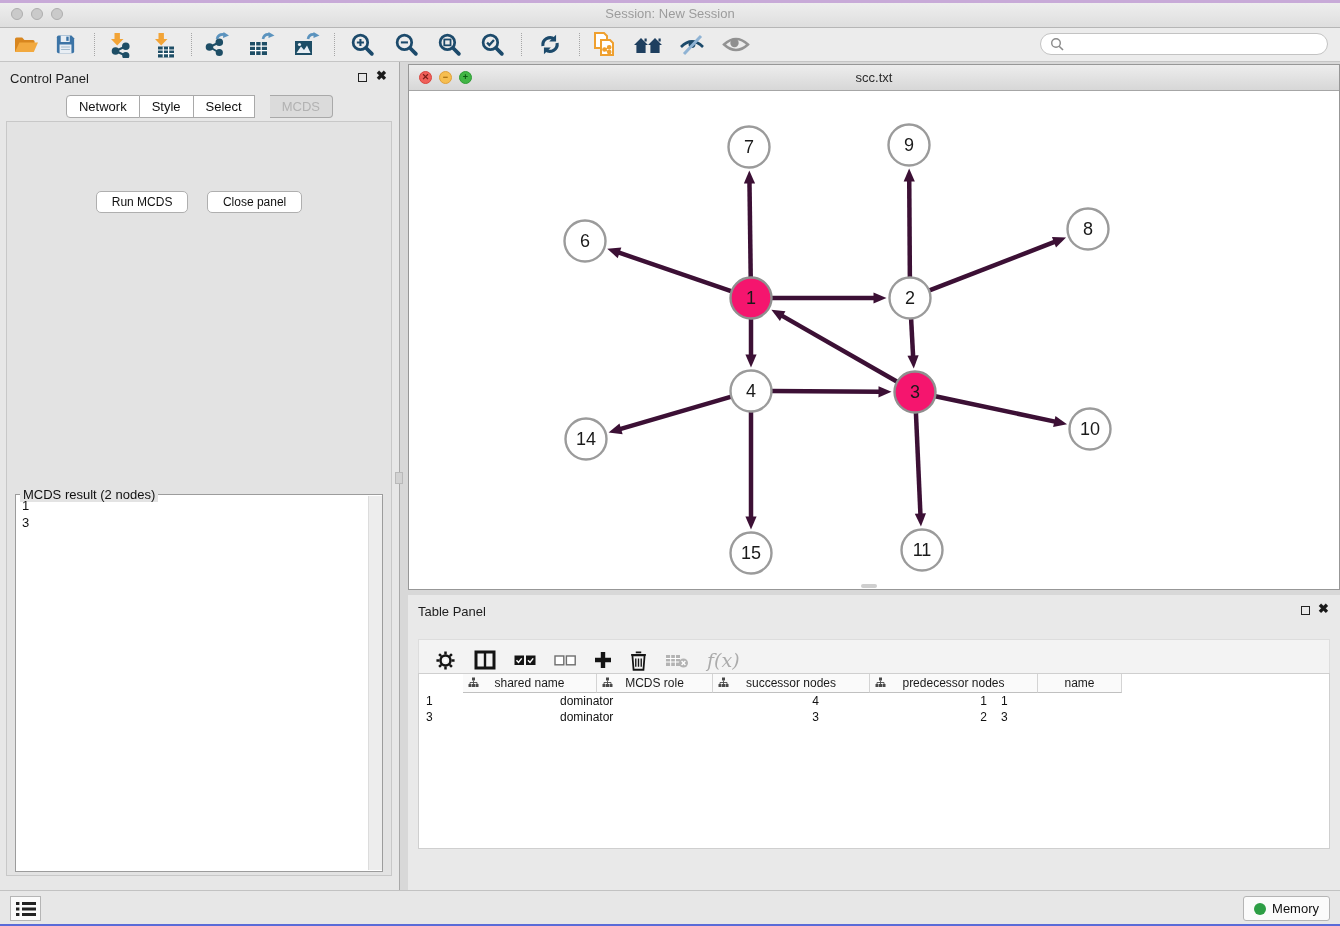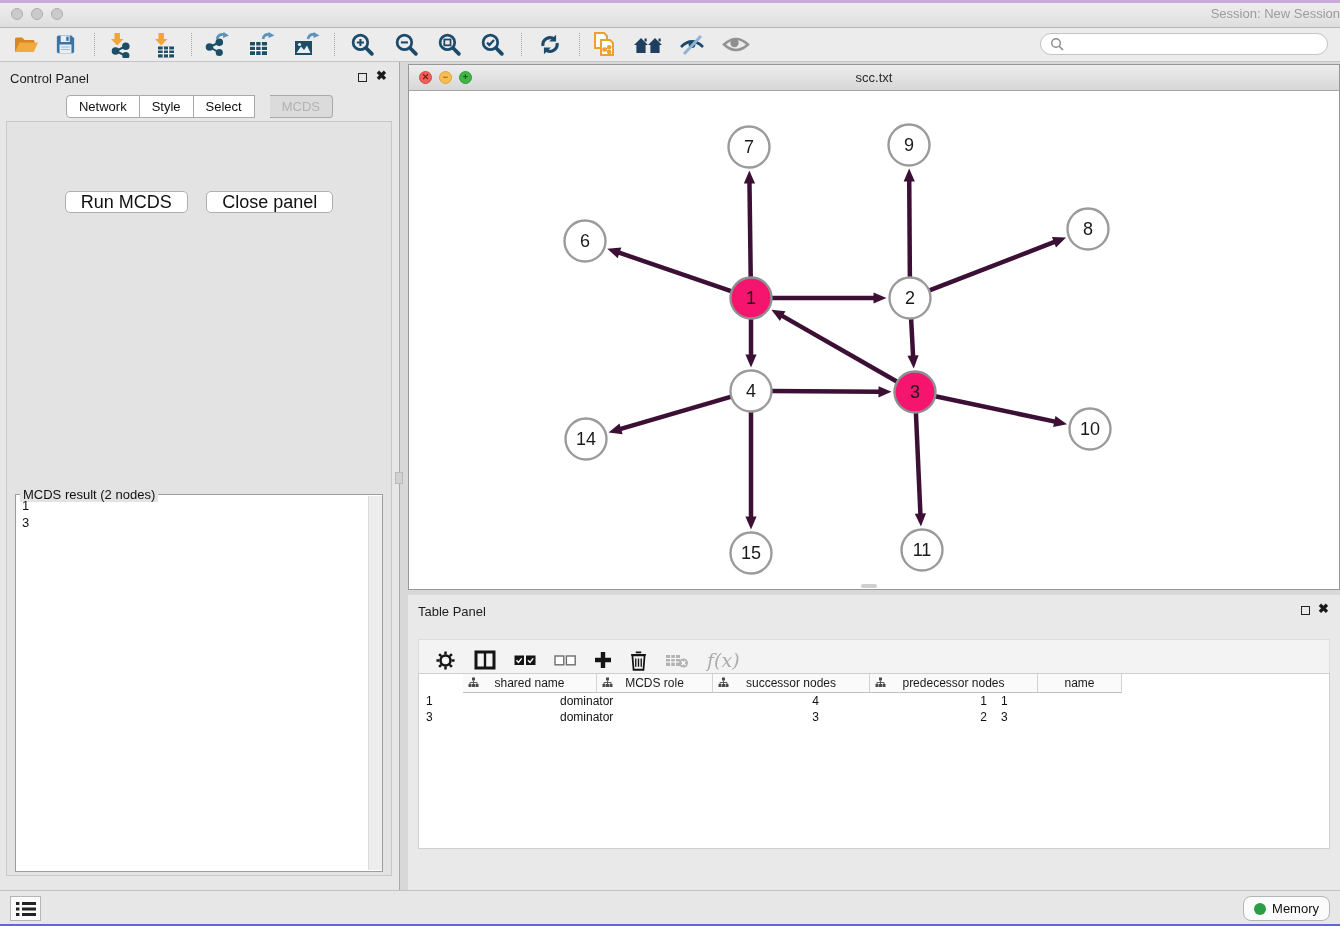--- a/index.html
+++ b/index.html
@@ -3,21 +3,21 @@
 <meta charset="utf-8">
 <style>
   html,body{margin:0;padding:0;}
   .screen{position:relative;width:1340px;height:926px;background:#D8D8D8;font-family:"Liberation Sans",sans-serif;overflow:hidden;}
   .top-edge{position:absolute;left:0;top:0;right:0;height:3px;background:#C8AAD8;z-index:9;}
   .bottom-edge{position:absolute;left:0;bottom:0;right:0;height:2px;background:#5A6BD8;z-index:9;}
 
   
   .titlebar{position:absolute;left:0;top:0;right:0;height:28px;background:linear-gradient(#F0F0F0,#DEDEDE);border-bottom:1px solid #B6B6B6;box-sizing:border-box;}
   .tl{position:absolute;top:8px;width:12px;height:12px;border-radius:50%;background:#CACACA;border:1px solid #AEAEAE;box-sizing:border-box;}
-  .app-title{line-height:28px;text-align:right;color:#9C9C9C;font-size:13px;}
+  .app-title{line-height:28px;text-align:center;color:#9C9C9C;font-size:13px;}
 
   
   .toolbar{position:absolute;left:0;top:28px;right:0;height:34px;background:#ECECEC;border-bottom:1px solid #C5C5C5;box-sizing:border-box;}
   .tbtn{position:absolute;top:3px;width:32px;height:27px;display:flex;align-items:center;justify-content:center;cursor:default;}
   .tsep{position:absolute;top:5px;height:23px;width:0;border-left:1px dotted #A6A6A6;}
   .search{position:absolute;right:12px;top:5px;width:288px;height:22px;background:#FFF;border:1px solid #C3C3C3;border-radius:12px;display:flex;align-items:center;padding:0 9px;box-sizing:border-box;}
   .search input{border:none;outline:none;flex:1;font-size:12px;background:transparent;font-family:"Liberation Sans",sans-serif;}
 
   
   .control-panel{position:absolute;left:0;top:62px;width:400px;height:828px;background:#E7E7E7;border-right:1px solid #A9A9A9;box-sizing:border-box;}
@@ -28,21 +28,21 @@
   .tab{display:inline-block;height:21px;line-height:21px;padding:0 12px;background:#FFF;border:1px solid #A9A9A9;border-left:none;font-size:13px;color:#111;vertical-align:top;}
   .tab:first-child{border-left:1px solid #A9A9A9;border-radius:4px 0 0 4px;}
   .tab:last-child{border-radius:0 4px 4px 0;margin-left:15px;}
   .tab.active{background:#DBDBDB;color:#B2B2B2;}
   .cp-tabs{position:absolute;top:33px;left:0;width:100%;text-align:center;}
   .cp-body{position:absolute;left:6px;right:7px;top:59px;bottom:14px;background:#E3E3E3;border:1px solid #C8C8C8;box-sizing:border-box;}
   .opt-label{position:absolute;top:14px;width:100%;text-align:center;font-size:13px;color:#111;}
   .cselect{position:absolute;left:38px;right:40px;top:36px;height:23px;background:#FFF;border:1px solid #ABABAB;border-radius:4px;font-size:13px;line-height:21px;padding-left:10px;box-sizing:border-box;}
   .cselect .stepper{position:absolute;right:7px;top:4px;}
   .btn-row{position:absolute;top:69px;width:100%;text-align:center;}
-  .btn{display:inline-block;height:22px;line-height:20px;padding:0 15px;margin:0 7px;background:#FFF;border:1px solid #AFAFAF;border-radius:5px;font-size:18px;color:#111;box-sizing:border-box;}
+  .btn{display:inline-block;height:22px;line-height:20px;padding:0 15px;margin:0 7px;background:#FFF;border:1px solid #AFAFAF;border-radius:5px;font-size:12px;color:#111;box-sizing:border-box;}
   .mcds-fieldset{position:absolute;left:8px;right:8px;top:372px;height:378px;border:1px solid #9C9C9C;background:#FFF;box-sizing:border-box;}
   .mcds-legend{position:absolute;top:-8px;left:4px;background:#E3E3E3;padding:0 3px;font-size:13px;color:#111;}
   .mcds-list{position:absolute;left:0;top:2px;right:14px;bottom:0;font-size:13px;color:#111;overflow:hidden;}
   .mcds-list div{padding:1px 6px;line-height:15px;}
   .mcds-scroll{position:absolute;top:1px;bottom:1px;right:0;width:13px;background:#EDEDED;border-left:1px solid #DCDCDC;}
   .split-handle{position:absolute;left:395px;top:472px;width:8px;height:12px;background:#D2D2D2;border:1px solid #B9B9B9;box-sizing:border-box;}
 
   
   .network-window{position:absolute;left:408px;top:64px;width:932px;height:526px;background:#FFF;border:1px solid #979797;box-sizing:border-box;}
   .nw-titlebar{position:relative;height:26px;background:linear-gradient(#EDEDED,#D7D7D7);border-bottom:1px solid #A6A6A6;box-sizing:border-box;}
@@ -64,21 +64,21 @@
   .t-hcell{position:relative;box-sizing:border-box;border-right:1px solid #D4D4D4;border-bottom:1px solid #C0C0C0;background:#FAFAFA;font-size:12px;color:#1A1A1A;display:flex;align-items:center;justify-content:center;flex:0 0 auto;}
   .t-hcell .hicon{position:absolute;left:5px;top:3px;}
   .t-hfill{flex:1;background:#FFF;}
   .t-row{display:flex;height:16px;font-size:12px;color:#111;align-items:center;}
   .t-cell{box-sizing:border-box;padding:0 7px;flex:0 0 auto;overflow:hidden;white-space:nowrap;}
   .tp-tabs{position:absolute;left:0;right:0;top:268px;text-align:center;}
 
   
   .statusbar{position:absolute;left:0;top:890px;right:0;height:36px;background:#E7E7E7;border-top:1px solid #C2C2C2;box-sizing:border-box;}
   .list-btn{position:absolute;left:10px;top:5px;width:31px;height:25px;background:#FBFBFB;border:1px solid #B5B5B5;box-sizing:border-box;display:flex;align-items:center;justify-content:center;}
-  .memory-btn{position:absolute;right:10px;top:5px;height:25px;background:#FBFBFB;border:1px solid #B5B5B5;border-radius:8px;display:flex;align-items:center;gap:6px;padding:0 10px;font-size:13px;color:#111;box-sizing:border-box;}
+  .memory-btn{position:absolute;right:10px;top:5px;height:25px;background:#FBFBFB;border:1px solid #B5B5B5;border-radius:3px;display:flex;align-items:center;gap:6px;padding:0 10px;font-size:13px;color:#111;box-sizing:border-box;}
   .mem-dot{width:12px;height:12px;border-radius:50%;background:#2D9E45;}
 </style>
 </head>
 <body>
 
 <div class="screen">
   <div class="top-edge"></div>
 
   <div class="titlebar">
     <span class="tl" style="left:11px"></span>

